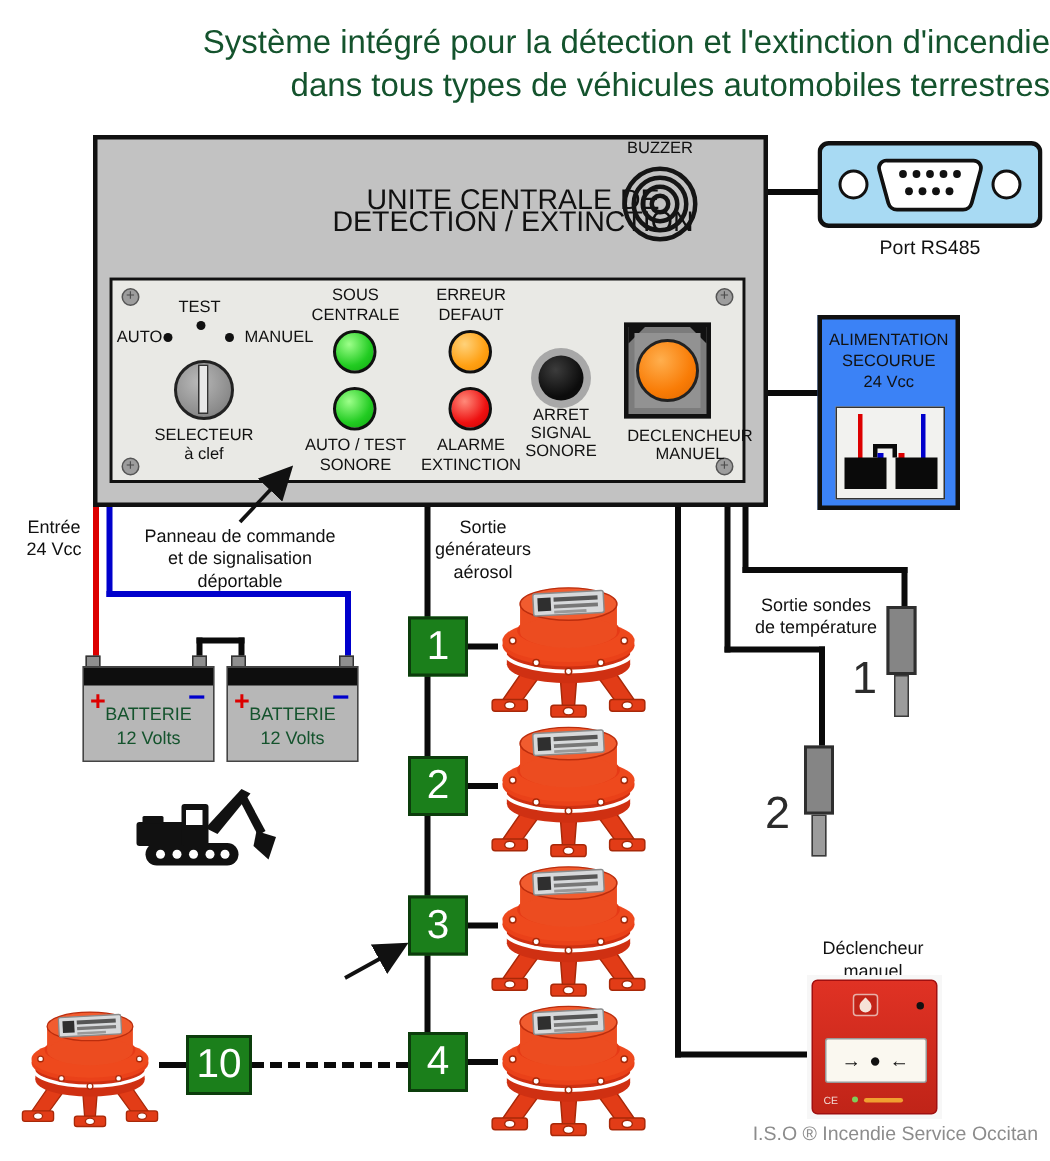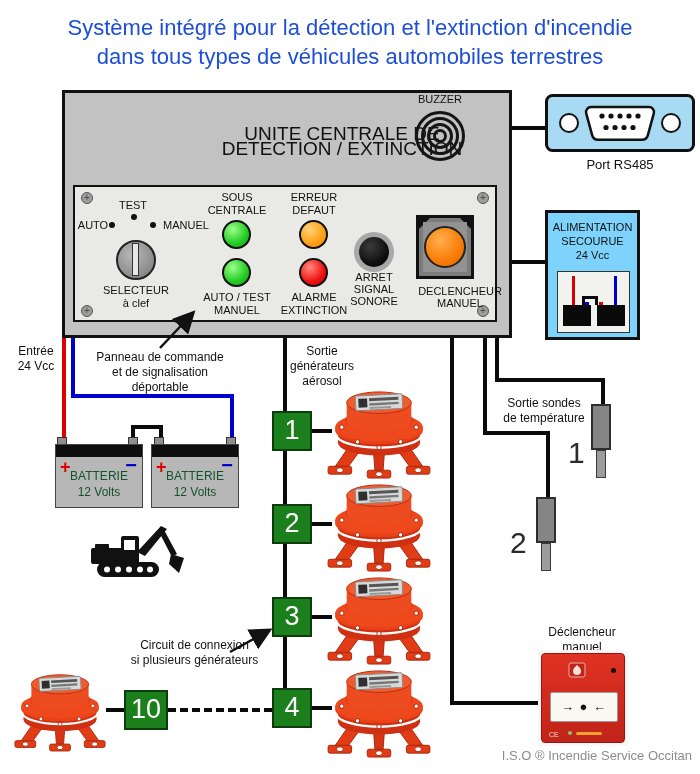--- a/index.html
+++ b/index.html
@@ -3,21 +3,21 @@
 <meta charset="utf-8">
 <style>
   html,body{margin:0;padding:0;background:#fff;font-family:"Liberation Sans",sans-serif;}
   #stage{position:relative;width:700px;height:774px;background:#fff;overflow:hidden;}
   .abs{position:absolute;}
   .wire{position:absolute;background:#0a0a0a;}
   .wire.red{background:#dd0000;}
   .wire.blue{background:#0000cc;}
   .lbl{position:absolute;color:#111;font-size:12px;line-height:15px;text-align:center;white-space:pre-line;}
   .lbl.small{font-size:11px;line-height:13px;}
-  .title{position:absolute;top:13px;left:0;width:700px;text-align:center;font-size:22px;line-height:29px;color:#1d4ed8;white-space:pre-line;}
+  .title{position:absolute;top:13px;left:0;width:700px;text-align:right;font-size:22px;line-height:29px;color:#14532d;white-space:pre-line;}
   #unit{position:absolute;left:62px;top:90px;width:450px;height:248px;background:#c2c2c2;border:3px solid #111;box-sizing:border-box;}
   #panel{position:absolute;left:73px;top:185px;width:424px;height:137px;background:#e9e9e5;border:2px solid #111;box-sizing:border-box;}
   .screw{position:absolute;width:12px;height:12px;border-radius:50%;background:#9d9d9d;border:1px solid #555;box-sizing:border-box;color:#4a4a4a;font-size:10px;line-height:9px;text-align:center;}
   .screw::before{content:"+";}
   .led{position:absolute;width:29px;height:29px;border-radius:50%;border:2px solid #101010;box-sizing:border-box;}
   .led.green{background:radial-gradient(circle at 35% 30%,#9dff8a,#22cc22 60%,#0fa60f);}
   .led.orange{background:radial-gradient(circle at 35% 30%,#ffd27a,#ffa013 60%,#ef8a00);}
   .led.redled{background:radial-gradient(circle at 35% 30%,#ff8a7a,#ee1111 60%,#c60000);}
   .dot{position:absolute;width:6px;height:6px;border-radius:50%;background:#111;}
   #knob{position:absolute;left:41px;top:53px;width:40px;height:40px;border-radius:50%;background:radial-gradient(circle at 40% 35%,#b9b9b9,#8a8a8a 70%,#6f6f6f);border:2px solid #222;box-sizing:border-box;}
@@ -32,21 +32,21 @@
   .gbox{position:absolute;width:40px;height:40px;background:#1b7f1b;border:2px solid #0c3d0c;box-sizing:border-box;color:#fff;font-size:27px;line-height:35px;text-align:center;}
   .sensor{position:absolute;width:20px;height:46px;background:#858585;border:2px solid #2e2e2e;box-sizing:border-box;}
   .probe{position:absolute;width:10px;height:28px;background:#9c9c9c;border:1px solid #3a3a3a;box-sizing:border-box;}
   .bignum{position:absolute;font-size:30px;color:#2b2b2b;}
   .battery{position:absolute;width:88px;height:64px;background:#b7b7b7;border:1px solid #444;box-sizing:border-box;}
   .battery .cap{position:absolute;top:0;left:0;right:0;height:12px;background:#0e0e0e;}
   .battery .plus{position:absolute;top:12px;left:4px;color:#dd0000;font-size:18px;font-weight:bold;}
   .battery .minus{position:absolute;top:9px;right:5px;color:#0000cc;font-size:20px;font-weight:bold;}
   .battery .btxt{position:absolute;top:23px;left:0;width:100%;text-align:center;font-size:12px;line-height:16px;white-space:pre-line;color:#14532d;}
   .terminal{position:absolute;width:10px;height:8px;background:#8f8f8f;border:1px solid #333;box-sizing:border-box;}
-  #alim{position:absolute;left:545px;top:210px;width:95px;height:130px;background:#7dd3fc;border:3px solid #111;box-sizing:border-box;}
+  #alim{position:absolute;left:545px;top:210px;width:95px;height:130px;background:#3b82f6;border:3px solid #111;box-sizing:border-box;}
   #alim .atxt{position:absolute;top:7px;left:0;width:100%;text-align:center;font-size:11px;line-height:14px;white-space:pre-line;color:#111;}
   #alim .awhite{position:absolute;left:9px;top:58px;width:73px;height:62px;background:#f2f2ef;border:1px solid #333;box-sizing:border-box;}
   .ablk{position:absolute;background:#0a0a0a;}
   #callpoint{position:absolute;left:538px;top:650px;width:90px;height:96px;background:#f7f7f7;}
   #cp-body{position:absolute;left:3px;top:3px;width:84px;height:90px;background:linear-gradient(#e03224,#c02418);border:1px solid #a01010;border-radius:4px;box-sizing:border-box;}
   #cp-glass{position:absolute;left:8px;top:38px;width:68px;height:30px;background:#faf8f0;border:1px solid #999;border-radius:2px;box-sizing:border-box;text-align:center;font-size:13px;line-height:28px;font-weight:bold;color:#111;letter-spacing:1px;}
   #cp-dot{position:absolute;right:8px;top:14px;width:5px;height:5px;border-radius:50%;background:#111;}
   #cp-ce{position:absolute;left:7px;bottom:4px;font-size:7px;color:#f2d9d4;}
   #cp-brand{position:absolute;left:34px;bottom:7px;width:26px;height:3px;background:#f0a030;border-radius:2px;}
   #cp-led{position:absolute;left:26px;bottom:7px;width:4px;height:4px;border-radius:50%;background:#7fce5a;}
@@ -154,21 +154,21 @@
         <div class="slot"></div>
       </div>
     <div class="lbl small" style="left:22px;top:97px;width:78px;">SELECTEUR
 à clef</div>
 
     <div class="lbl small" style="left:122px;top:4px;width:80px;">SOUS
 CENTRALE</div>
     <div class="led green" style="left:147px;top:33px;"></div>
     <div class="led green" style="left:147px;top:71px;"></div>
     <div class="lbl small" style="left:112px;top:104px;width:100px;">AUTO / TEST
-MANUEL</div>
+SONORE</div>
 
     <div class="lbl small" style="left:199px;top:4px;width:80px;">ERREUR
 DEFAUT</div>
     <div class="led orange" style="left:224px;top:33px;"></div>
     <div class="led redled" style="left:224px;top:71px;"></div>
     <div class="lbl small" style="left:189px;top:104px;width:100px;">ALARME
 EXTINCTION</div>
 
     <div id="mute-ring"></div>
     <div id="mute-btn"></div>
@@ -225,22 +225,20 @@
   <div class="lbl" style="left:10px;top:344px;width:52px;">Entrée
 24 Vcc</div>
   <div class="lbl" style="left:85px;top:350px;width:150px;">Panneau de commande
 et de signalisation
 déportable</div>
   <div class="lbl" style="left:499px;top:396px;width:90px;">Sortie sondes
 de température</div>
   <div class="lbl" style="left:282px;top:344px;width:80px;">Sortie
 générateurs
 aérosol</div>
-  <div class="lbl left" style="left:127px;top:638px;width:135px;">Circuit de connexion
-si plusieurs générateurs</div>
   <div class="lbl" style="left:527px;top:625px;width:110px;">Déclencheur manuel
 déporté</div>
 
   <svg width="52" height="48" style="position:absolute;left:150px;top:306px;">
     <defs>
         <marker id="ah1" markerWidth="9" markerHeight="9" refX="7" refY="4.5" orient="auto">
           <path d="M0,0 L9,4.5 L0,9 z" fill="#111"></path>
         </marker>
       </defs>
     <line x1="10" y1="42" x2="42" y2="8" stroke="#111" stroke-width="2.5" marker-end="url(#ah1)"></line>

